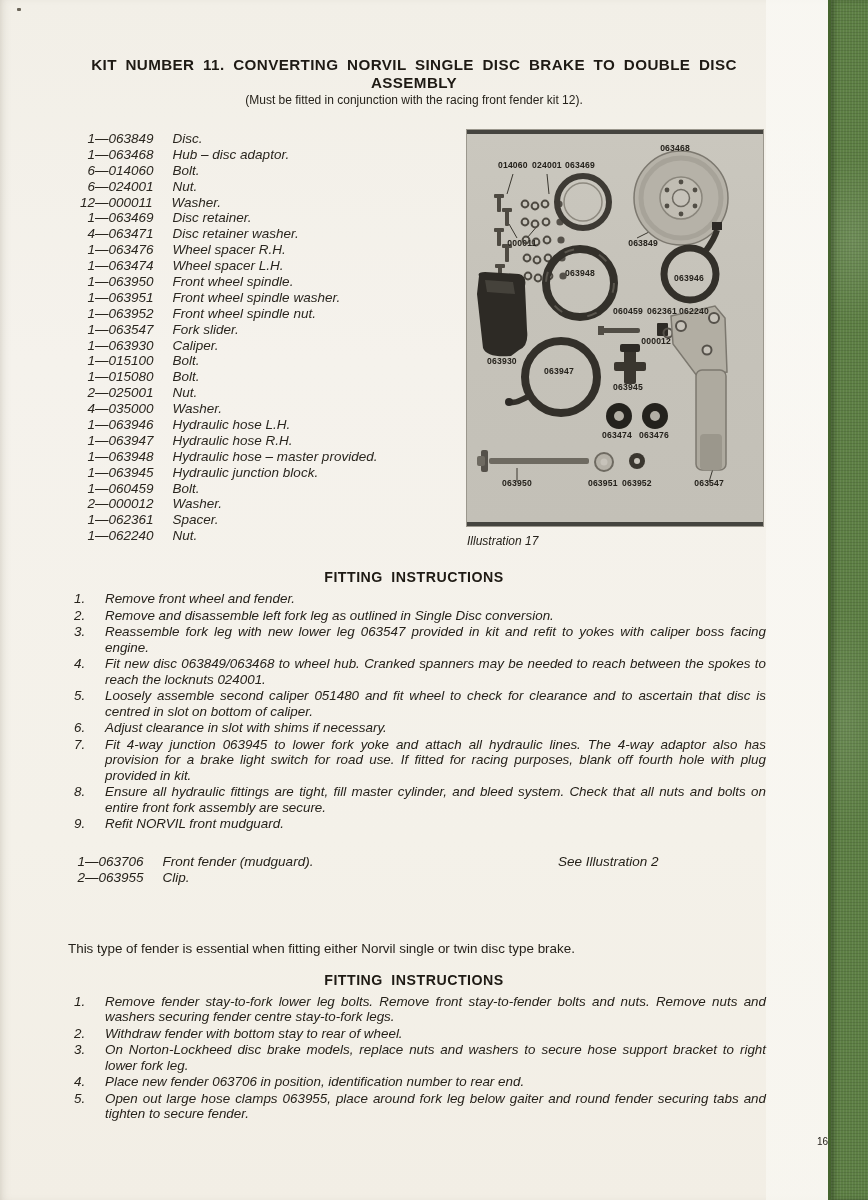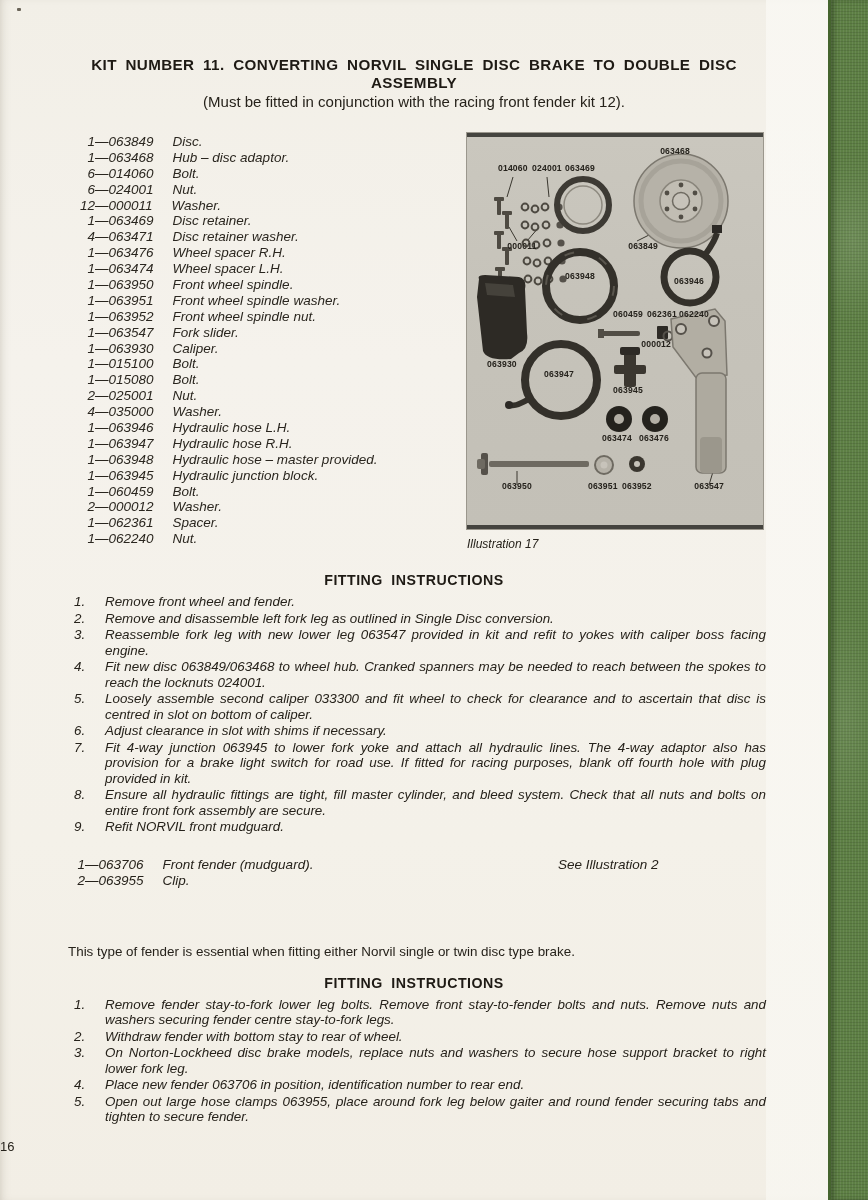--- a/index.html
+++ b/index.html
@@ -25,21 +25,21 @@
   }
   .white-margin { position:absolute; top:0; right:40px; width:62px; height:1200px;
     background:linear-gradient(180deg,#fbfaf6,#f9f8f3); opacity:.7; }
 
   .paper { position:absolute; left:0; top:0; width:828px; height:875px;margin-top:20px; }
 
   
   header { padding-top:36px; text-align:center; }
   .kit-title { font-size:15.2px; font-weight:bold; letter-spacing:.4px; word-spacing:4px; color:#1e1a14; }
   .kit-title.line2 { margin-top:1px; }
-  .subtitle { font-size:15px; margin-top:2px; color:#26221b;text-align:center; }
+  .subtitle { font-size:12px; margin-top:2px; color:#26221b;text-align:center; }
 
   
   .kit11-body { position:relative; height:460px; }
   .parts-list { position:absolute; left:78px; top:24px; font-style:italic; font-size:13.5px; color:#2a261f; }
   .part-row { height:15.9px; line-height:15.9px; white-space:nowrap; }
   .p-qty { display:inline-block; width:17px; text-align:right; }
   .p-num { display:inline-block; }
   .p-desc { margin-left:19px; }
 
   .illustration { position:absolute; left:467px; top:23px; width:296px; }
@@ -74,21 +74,21 @@
   
   .kit12-heading { margin:31px 0 0 68px; font-size:15.2px; font-weight:bold; letter-spacing:.4px; word-spacing:4px; text-align:left; color:#1e1a14; }
   .kit12-parts { position:relative; margin:22px 0 0 0; }
   .kit12-parts .parts-list2 { margin-left:68px; font-style:italic; font-size:13.5px; }
   .kit12-parts .part-row { height:16.2px; line-height:16.2px; }
   .see-note { position:absolute; left:558px; top:0; font-style:italic; font-size:13.5px; color:#26221b; }
 
   .intro { margin:55px 62px 0 68px; font-size:13.4px; color:#26221b; }
   #fit2 { margin-top:16px; }
 
-  .page-number { text-align:left; font-size:13px; margin-top:14px; color:#26221b; }
+  .page-number { text-align:right; font-size:10px; margin-top:14px; color:#26221b; }
 
   .speck { position:absolute; left:17px; top:8px; width:4px; height:3px; background:#6a6458; border-radius:1px; }
 </style>
 </head>
 <body>
 
 <div class="page">
   <div class="speck"></div>
   <div class="white-margin"></div>
 
@@ -380,21 +380,21 @@
     <ol class="steps">
 
         <li>Remove front wheel and fender.</li>
 
         <li>Remove and disassemble left fork leg as outlined in Single Disc conversion.</li>
 
         <li>Reassemble fork leg with new lower leg 063547 provided in kit and refit to yokes with caliper boss facing engine.</li>
 
         <li>Fit new disc 063849/063468 to wheel hub. Cranked spanners may be needed to reach between the spokes to reach the locknuts 024001.</li>
 
-        <li>Loosely assemble second caliper 033300 and fit wheel to check for clearance and to ascertain that disc is centred in slot on bottom of caliper.</li>
+        <li>Loosely assemble second caliper 051480 and fit wheel to check for clearance and to ascertain that disc is centred in slot on bottom of caliper.</li>
 
         <li>Adjust clearance in slot with shims if necessary.</li>
 
         <li>Fit 4-way junction 063945 to lower fork yoke and attach all hydraulic lines. The 4-way adaptor also has provision for a brake light switch for road use. If fitted for racing purposes, blank off fourth hole with plug provided in kit.</li>
 
         <li>Ensure all hydraulic fittings are tight, fill master cylinder, and bleed system. Check that all nuts and bolts on entire front fork assembly are secure.</li>
 
         <li>Refit NORVIL front mudguard.</li>
       </ol>
 

